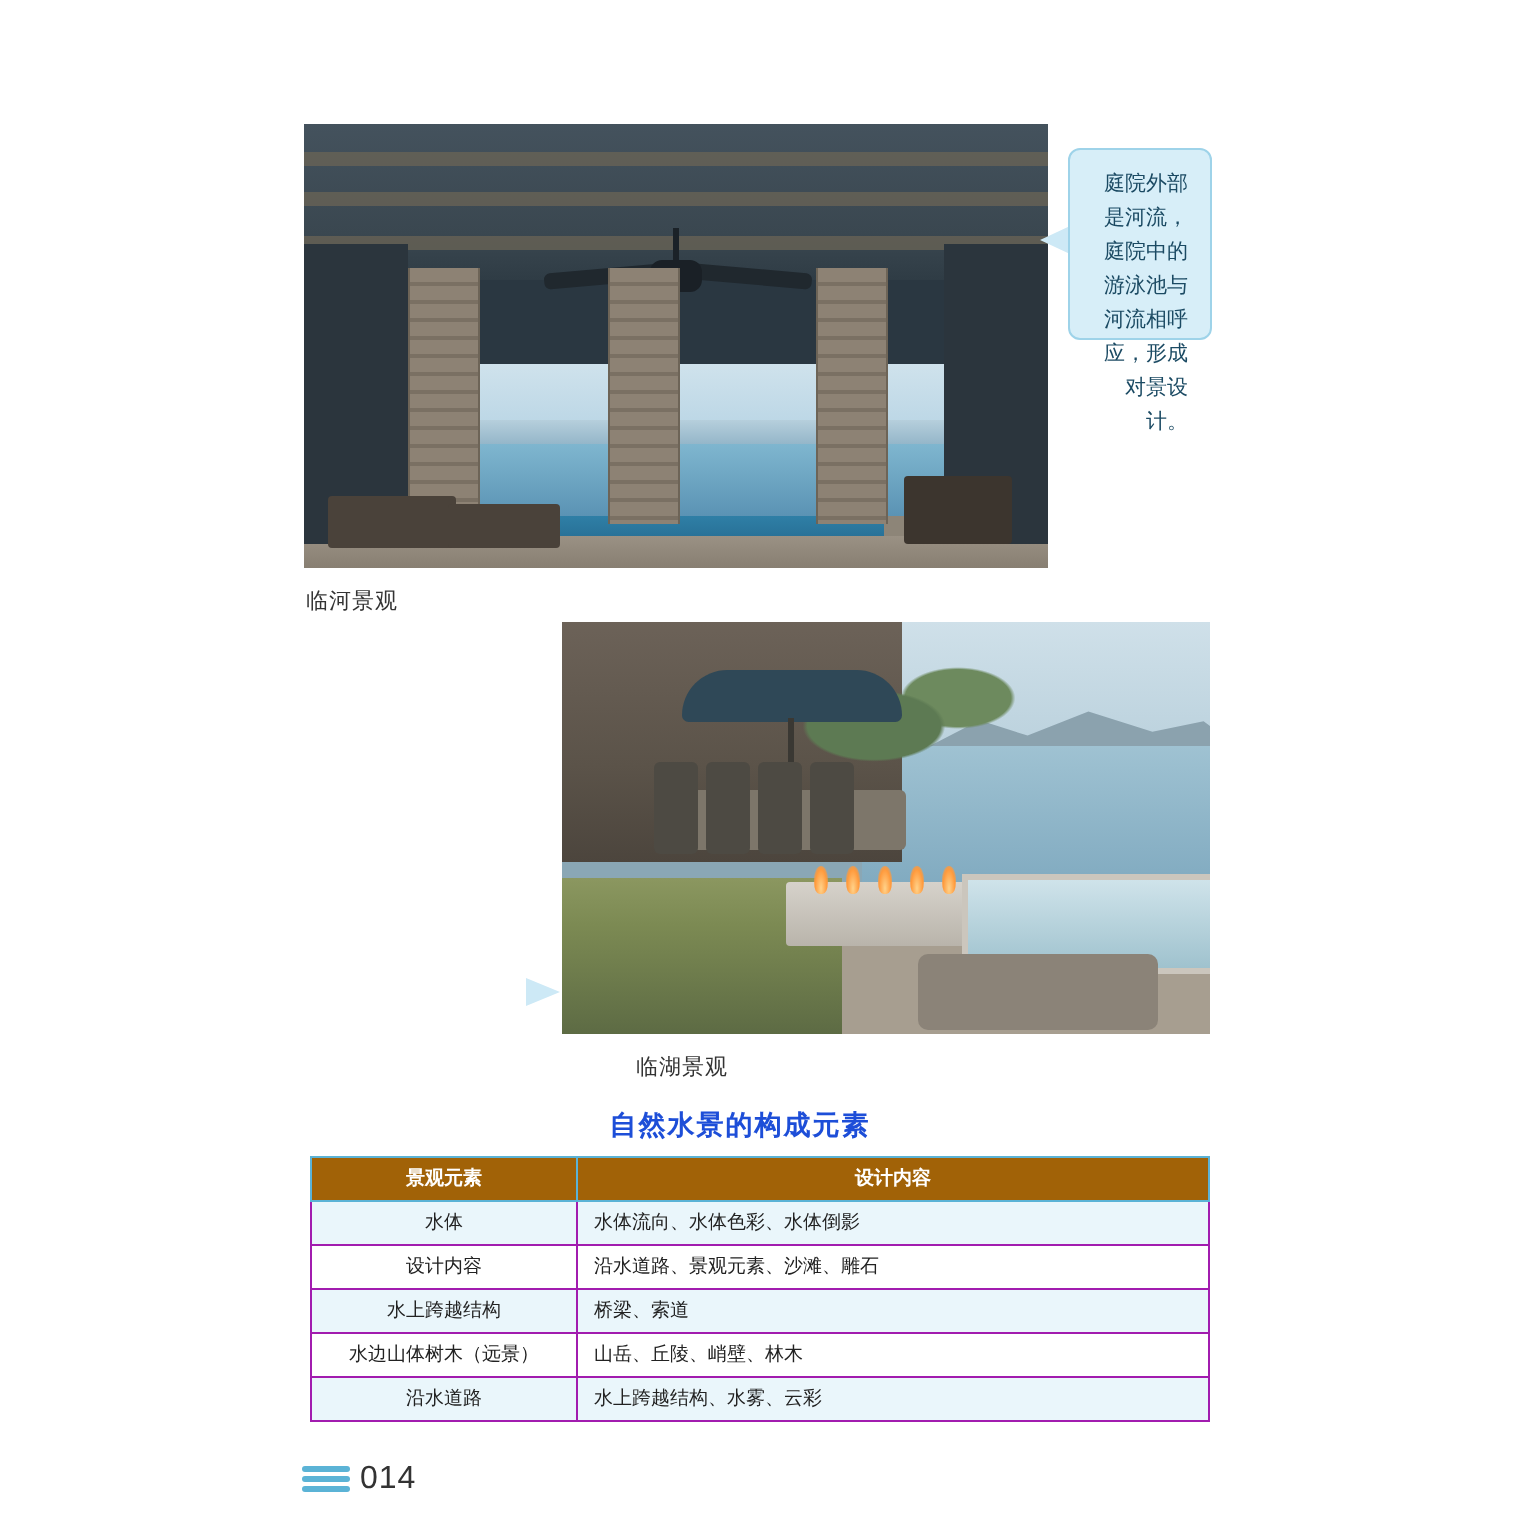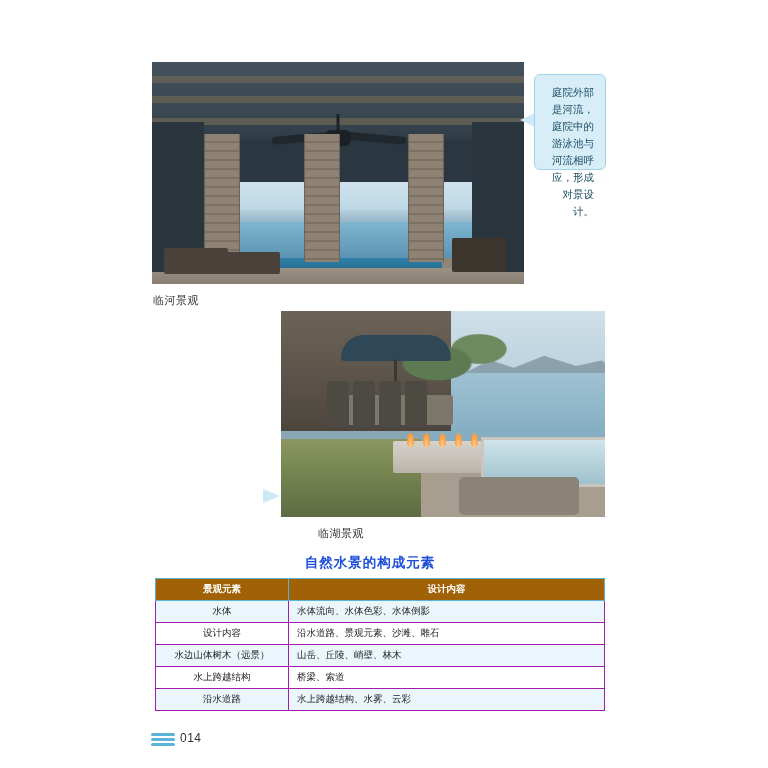--- a/index.html
+++ b/index.html
@@ -307,21 +307,21 @@
     left: 0;
     width: 24px;
     height: 3px;
     background: #5bb3d6;
     border-radius: 2px;
   }
   .page-num {
     position: absolute;
     left: 180px;
     top: 731px;
-    font-size: 12px;
+    font-size: 16px;
     color: #333;
     letter-spacing: .5px;
   }
 </style>
 </head>
 <body>
 
 <div class="page">
 
   <div class="photo1">
@@ -398,26 +398,26 @@
       </tr>
       <tr>
         <td class="c1">水体</td>
         <td>水体流向、水体色彩、水体倒影</td>
       </tr>
       <tr>
         <td class="c1">设计内容</td>
         <td>沿水道路、景观元素、沙滩、雕石</td>
       </tr>
       <tr>
+        <td class="c1">水上跨越结构</td>
+        <td>桥梁、索道</td>
+      </tr>
+      <tr>
         <td class="c1">水边山体树木（远景）</td>
         <td>山岳、丘陵、峭壁、林木</td>
-      </tr>
-      <tr>
-        <td class="c1">水上跨越结构</td>
-        <td>桥梁、索道</td>
       </tr>
       <tr>
         <td class="c1">沿水道路</td>
         <td>水上跨越结构、水雾、云彩</td>
       </tr>
     </tbody>
   </table>
 
   <div class="footer-mark">
     <div class="fm-line" style="top:0;"></div>

